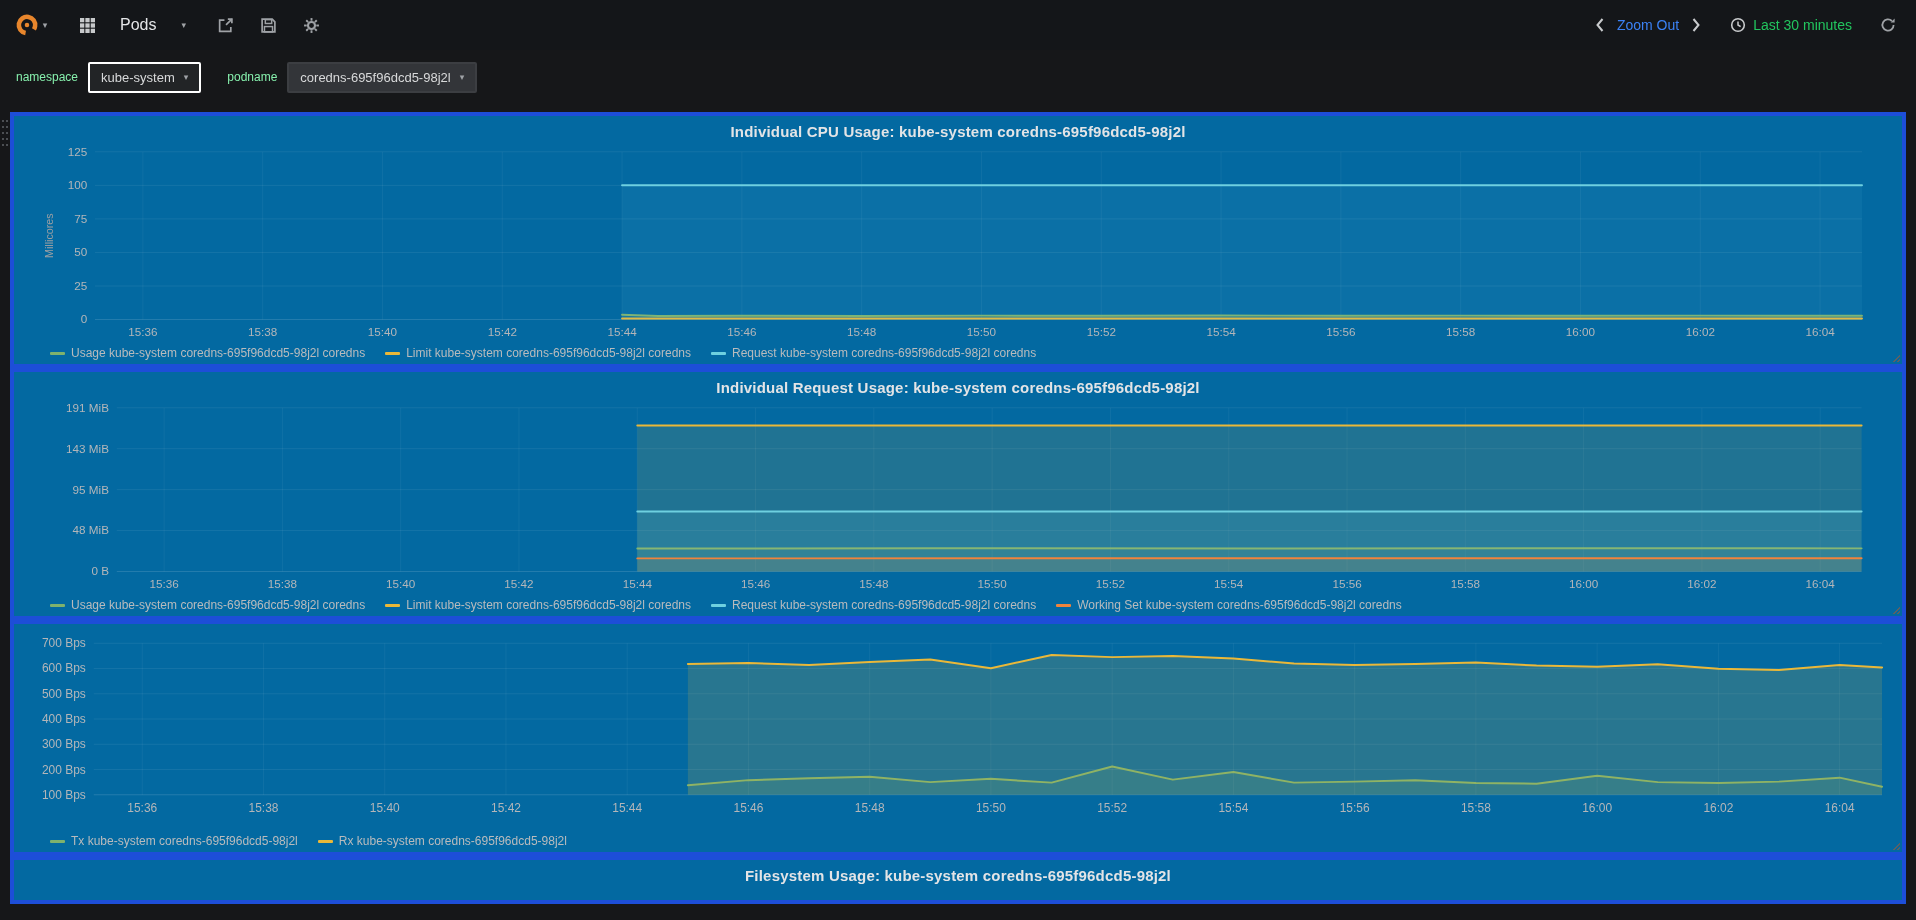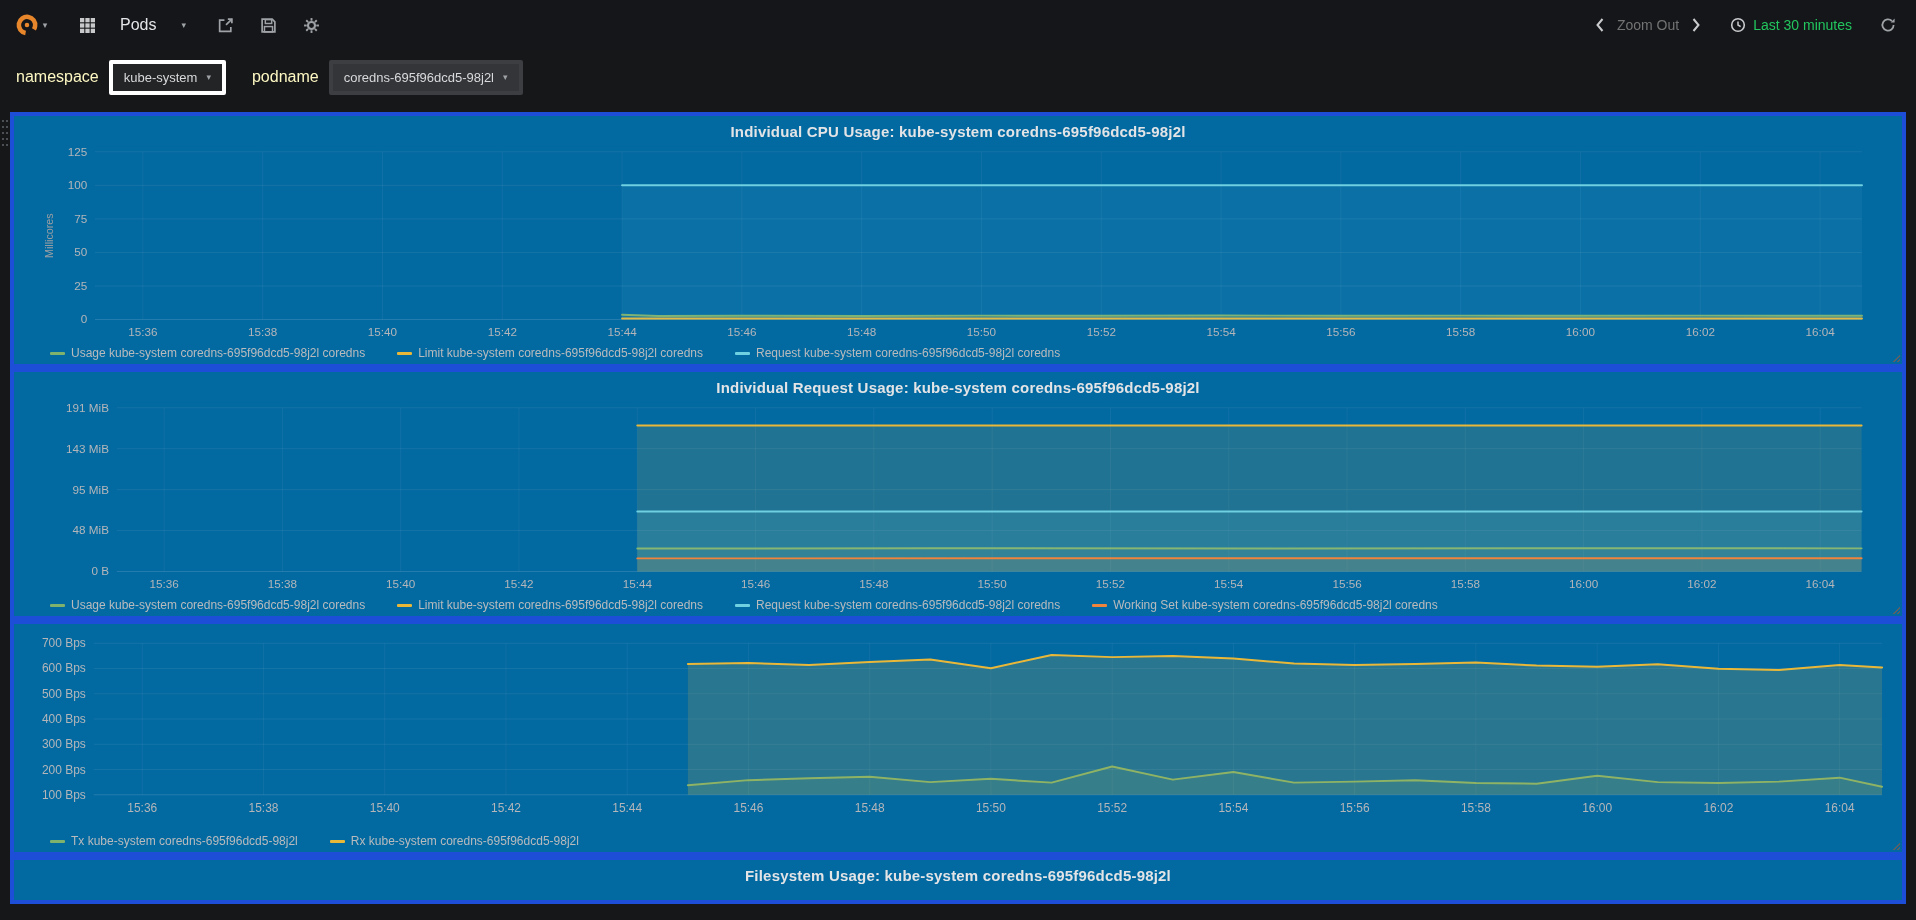--- a/index.html
+++ b/index.html
@@ -9,44 +9,44 @@
 
   
   .navbar{height:50px;display:flex;align-items:center;justify-content:space-between;
     background:#141619;padding-right:16px}
   .nav-left{display:flex;align-items:center;height:100%}
   .logo-btn{width:62px;height:100%;display:flex;align-items:center;justify-content:center;gap:4px}
   .dash-picker{display:flex;align-items:center;gap:25px;color:#e4e5e7;font-size:16px;padding:0 18px;height:100%}
   .icon-btn{padding:0 13px;height:100%;display:flex;align-items:center;color:#9fa2a6}
   .caret{font-size:9px;color:#9fa2a6;line-height:1}
   .nav-right{display:flex;align-items:center;font-size:14px;color:#cfd1d3}
-  .nav-right .txt-btn{color:#737373;font-size:14px;padding:4px 6px}
+  .nav-right .txt-btn{color:#3b82f6;font-size:14px;padding:4px 6px}
   .nav-right .icon-only{padding:4px 6px;display:flex;align-items:center}
   .time-btn{display:flex;align-items:center;gap:7px;color:#22c55e;font-size:14px;padding:4px 8px;margin-left:14px}
   .refresh-btn{margin-left:16px;display:flex;align-items:center;padding:4px}
 
   
   .submenu{height:54px;display:flex;align-items:center;padding-left:16px;gap:26px;background:#161719}
   .var-item{display:flex;align-items:center;gap:10px}
-  .var-label{color:#fef9c3;font-size:16px}
+  .var-label{color:#86efac;font-size:12px}
   .var-value{display:flex;align-items:center;gap:9px;font-size:13px;color:#d8d9da;
-    background:#222426;border:4px solid #ffffff;border-radius:2px;padding:6px 11px}
+    background:#222426;border:2px solid #ffffff;border-radius:2px;padding:6px 11px}
   .var-value.emphasized{background:#333539;border-color:#3c3e42}
 
   
   .dashboard{padding:8px 10px 0}
   .panel{position:relative;display:flex;flex-direction:column;background:#0369a1;
     border:4px solid #1d4ed8;margin-bottom:0}
   .panel-title{height:28px;padding-top:7px;text-align:center;font-size:15px;font-weight:700;
     color:#e3e4e6;letter-spacing:.2px;cursor:pointer}
   .chart-wrap{flex:1 1 auto;min-height:0;padding:0 6px}
   .chart{width:100%;height:100%;display:block}
   .tick{fill:#b4b6b9;font-size:12px;font-family:"Liberation Sans",sans-serif}
   .ylab{font-size:11px;fill:#9da0a3}
-  .legend{height:22px;display:flex;align-items:center;gap:32px;padding-left:36px;
+  .legend{height:22px;display:flex;align-items:center;gap:20px;padding-left:36px;
     font-size:12px;color:#b9bbbd;white-space:nowrap;overflow:hidden}
   .legend-item{display:inline-flex;align-items:center;gap:6px;cursor:pointer}
   .swatch{display:inline-block;width:15px;height:3px;border-radius:1px}
   .resize-handle{position:absolute;right:2px;bottom:2px;width:10px;height:10px;
     background:repeating-linear-gradient(135deg,#5d6064 0 1px,transparent 1px 3px);
     clip-path:polygon(100% 0,100% 100%,0 100%);cursor:nwse-resize}
   .side-dots{position:absolute;left:1px;top:118px;width:8px;height:30px;cursor:pointer;
     background-image:radial-gradient(circle,#4c4f53 1.1px,transparent 1.5px);
     background-size:4px 6px}
 </style>

